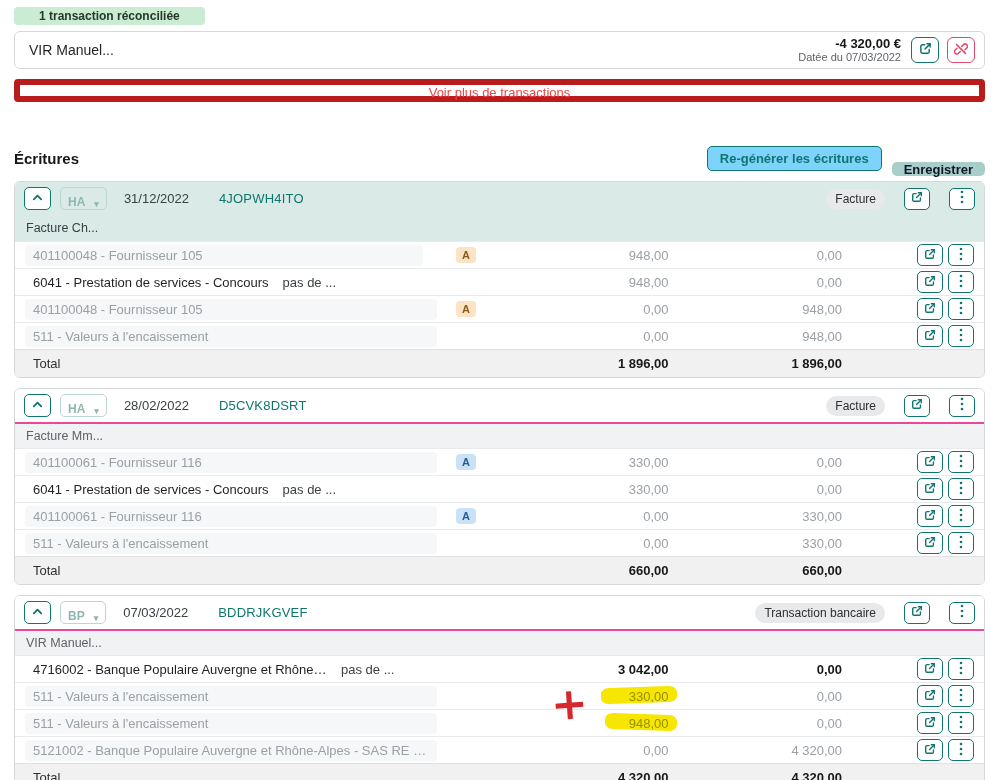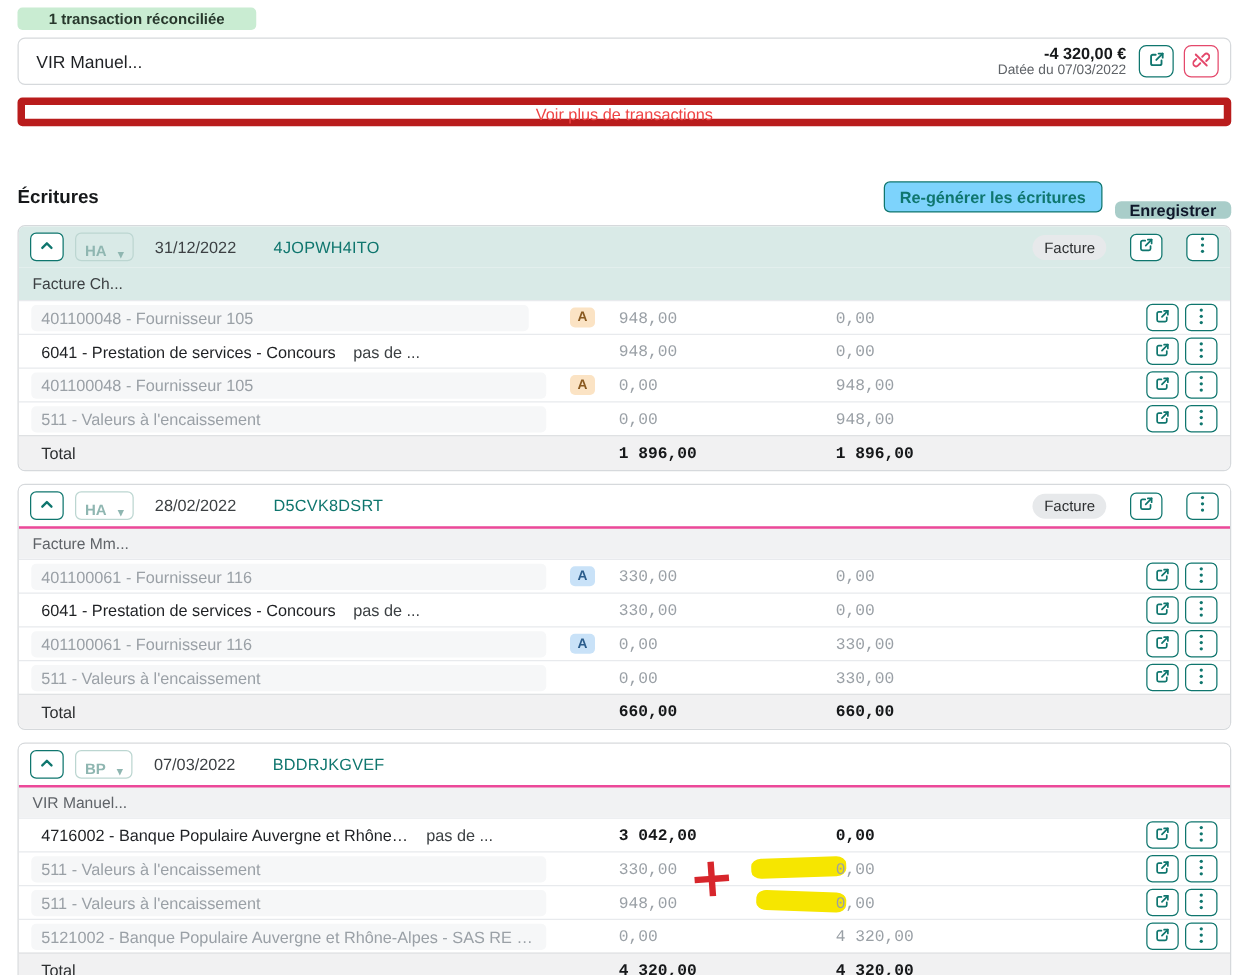--- a/index.html
+++ b/index.html
@@ -48,21 +48,21 @@
   .accgroup { width:412px; display:flex; align-items:center; gap:14px; min-width:0; }
   .acc { font-size:13px; white-space:nowrap; overflow:hidden; text-overflow:ellipsis; }
   .row.muted .acc { flex:1; background:#f6f7f8; border-radius:4px; padding:3px 8px; color:#9aa0a6; }
   .row:not(.muted) .acc { max-width:302px; color:#1f2124; padding-left:8px; }
   .note { font-size:13px; color:#3c4043; white-space:nowrap; }
   .tagcol { width:58px; display:flex; justify-content:center; flex:none; }
   .tag { font-size:11px; font-weight:600; border-radius:4px; padding:2px 6px; }
   .tag:empty { display:none; }
   .tag.orange { background:#fbe3c4; color:#8a5a20; }
   .tag.blue { background:#c9e2f8; color:#2b5d8c; }
-  .val { flex:1; font-size:13px; color:#9aa0a6; position:relative; white-space:nowrap;font-family:Liberation Mono, monospace; }
+  .val { flex:1; text-align:right; font-size:13px; color:#9aa0a6; position:relative; white-space:nowrap; }
   .val.credit { padding-right:14px; }
   .row.darkvals .val { color:#16181a; font-weight:600; }
   .actions { width:118px; display:flex; justify-content:flex-end; gap:5px; flex:none; }
 
   .total-row { height:28px; background:#f1f1f2; border-top:1px solid #dfe1e3; display:flex; align-items:center; padding:0 10px; }
   .total-label { font-size:13px; color:#2d2f31; padding-left:8px; }
   .total-row .val { color:#16181a; font-weight:600; }
 
   
   .val.hl::after { content:""; position:absolute; right:-8px; top:-2px; width:76px; height:16px; background:#f6e600; mix-blend-mode:multiply; border-radius:8px/6px; transform:rotate(-2deg); pointer-events:none; }
@@ -415,20 +415,37 @@
           <span><svg width="11" height="11" viewBox="0 0 12 12" fill="none" stroke="currentColor" stroke-width="2" stroke-linecap="round" stroke-linejoin="round">
               <polyline points="2,8 6,4 10,8"></polyline>
             </svg></span>
         </button>
       <button class="journal-btn">
           <span>BP</span>
           <span class="caret">▾</span>
         </button>
       <span class="card-date">07/03/2022</span>
       <span class="card-code">BDDRJKGVEF</span>
+      <div class="header-right">
+        <span class="pill">Transaction bancaire</span>
+        <button class="icon-btn small">
+            <span><svg width="12" height="12" viewBox="0 0 14 14" fill="none" stroke="currentColor" stroke-width="1.6" stroke-linecap="round" stroke-linejoin="round">
+                <path d="M6 3H3.5C2.7 3 2 3.7 2 4.5v6C2 11.3 2.7 12 3.5 12h6c.8 0 1.5-.7 1.5-1.5V8"></path>
+                <path d="M8.5 2H12v3.5"></path>
+                <path d="M12 2L6.5 7.5"></path>
+              </svg></span>
+          </button>
+        <button class="icon-btn small">
+            <span><svg width="4" height="14" viewBox="0 0 4 14" fill="currentColor">
+                <circle cx="2" cy="2" r="1.3"></circle>
+                <circle cx="2" cy="7" r="1.3"></circle>
+                <circle cx="2" cy="12" r="1.3"></circle>
+              </svg></span>
+          </button>
+      </div>
     </div>
     <div class="label-row">VIR Manuel...</div>
 
     <div class="row darkvals">
       <div class="accgroup">
           <span class="acc">4716002 - Banque Populaire Auvergne et Rhône-Alpe...</span>
           <span class="note">pas de ...</span>
         </div>
       <div class="tagcol"></div>
       <div class="val debit">3 042,00</div>

